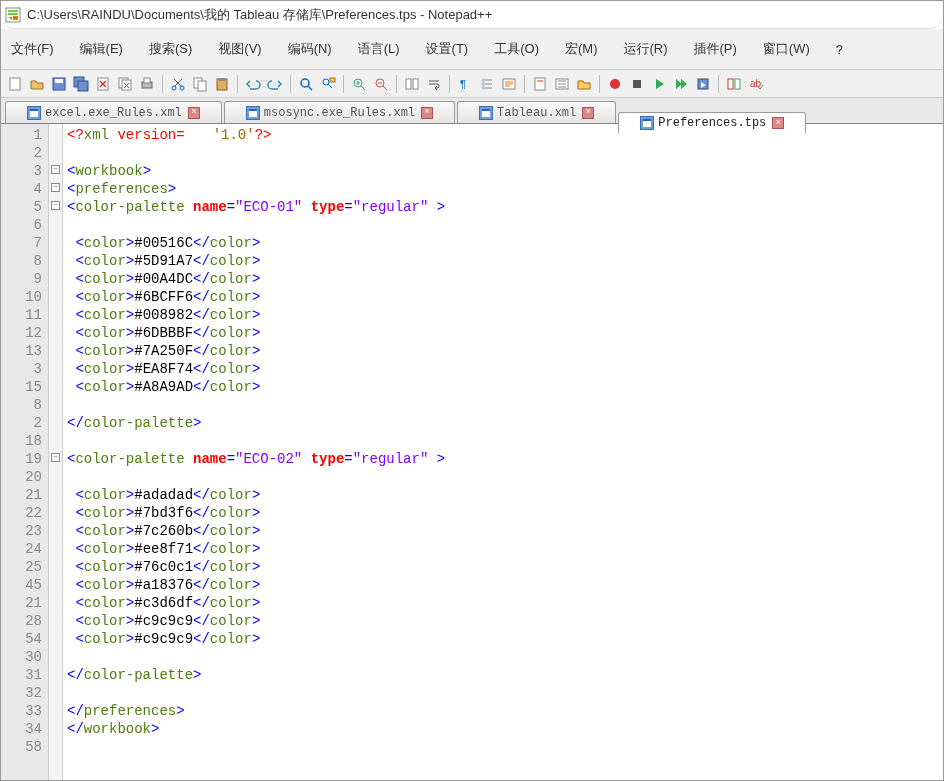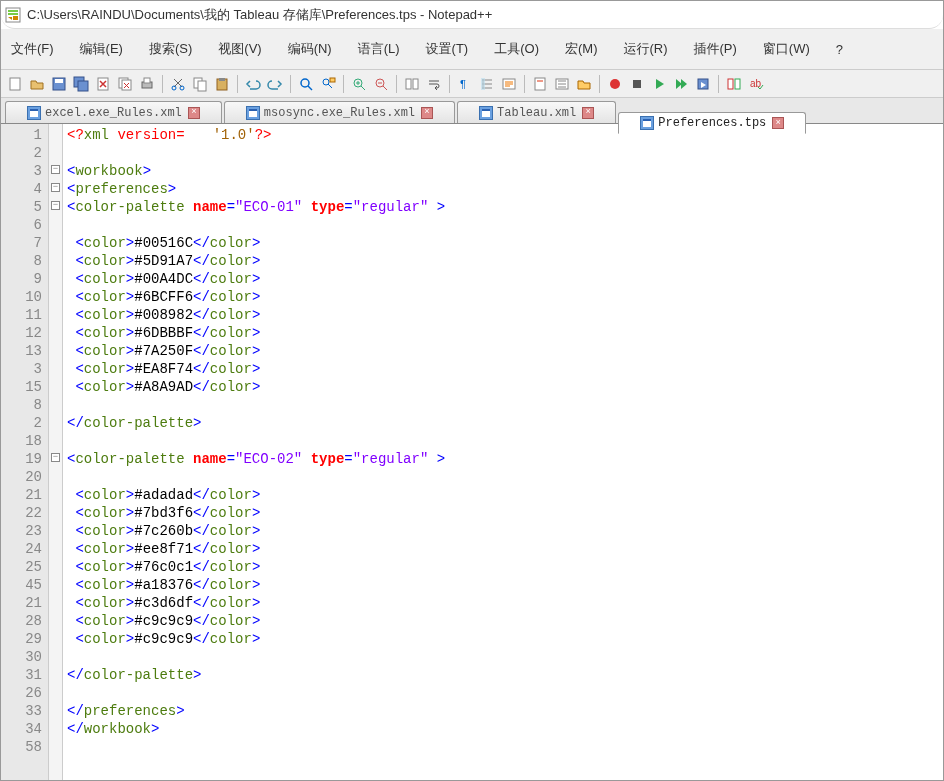--- a/index.html
+++ b/index.html
@@ -329,24 +329,24 @@
         <div class="ln">19</div>
         <div class="ln">20</div>
         <div class="ln">21</div>
         <div class="ln">22</div>
         <div class="ln">23</div>
         <div class="ln">24</div>
         <div class="ln">25</div>
         <div class="ln">45</div>
         <div class="ln">21</div>
         <div class="ln">28</div>
-        <div class="ln">29</div>
+        <div class="ln">54</div>
         <div class="ln">30</div>
         <div class="ln">31</div>
-        <div class="ln">26</div>
+        <div class="ln">32</div>
         <div class="ln">33</div>
         <div class="ln">34</div>
         <div class="ln">58</div>
       </div>
     <div class="fold" id="fold">
         <div class="fm"></div>
         <div class="fm"></div>
         <div class="fm">
           <span class="box">−</span>
         </div>

